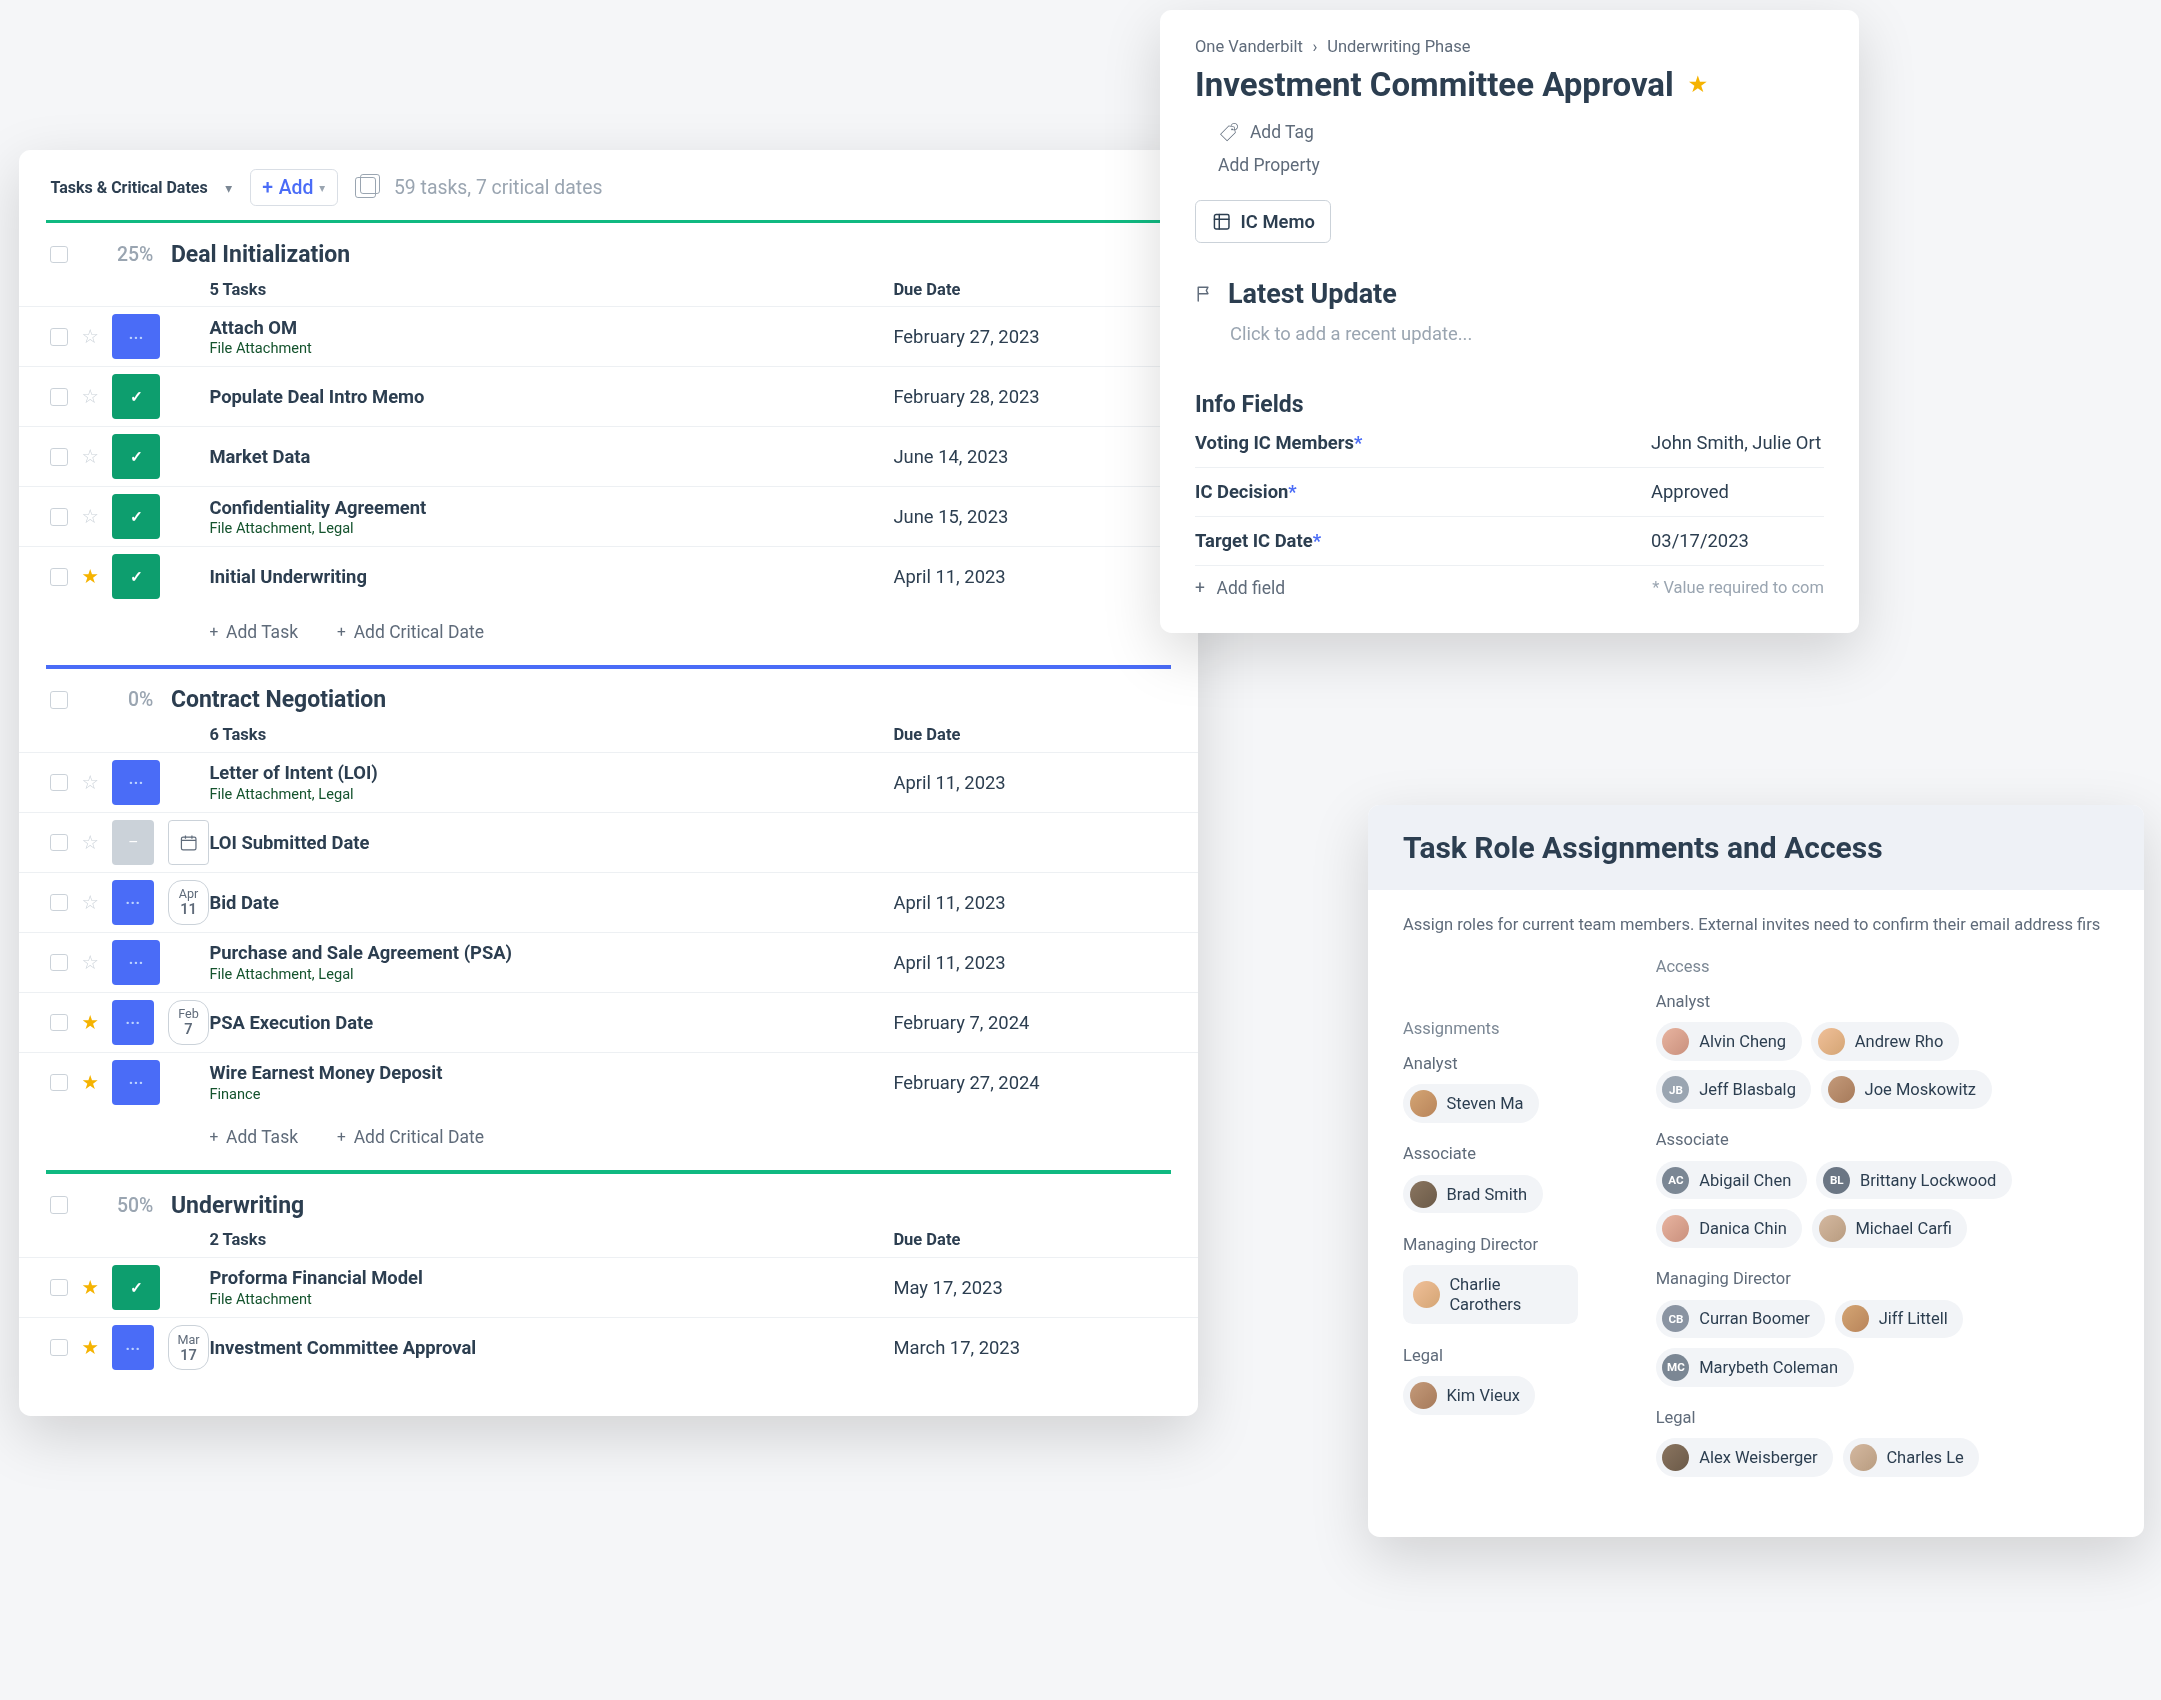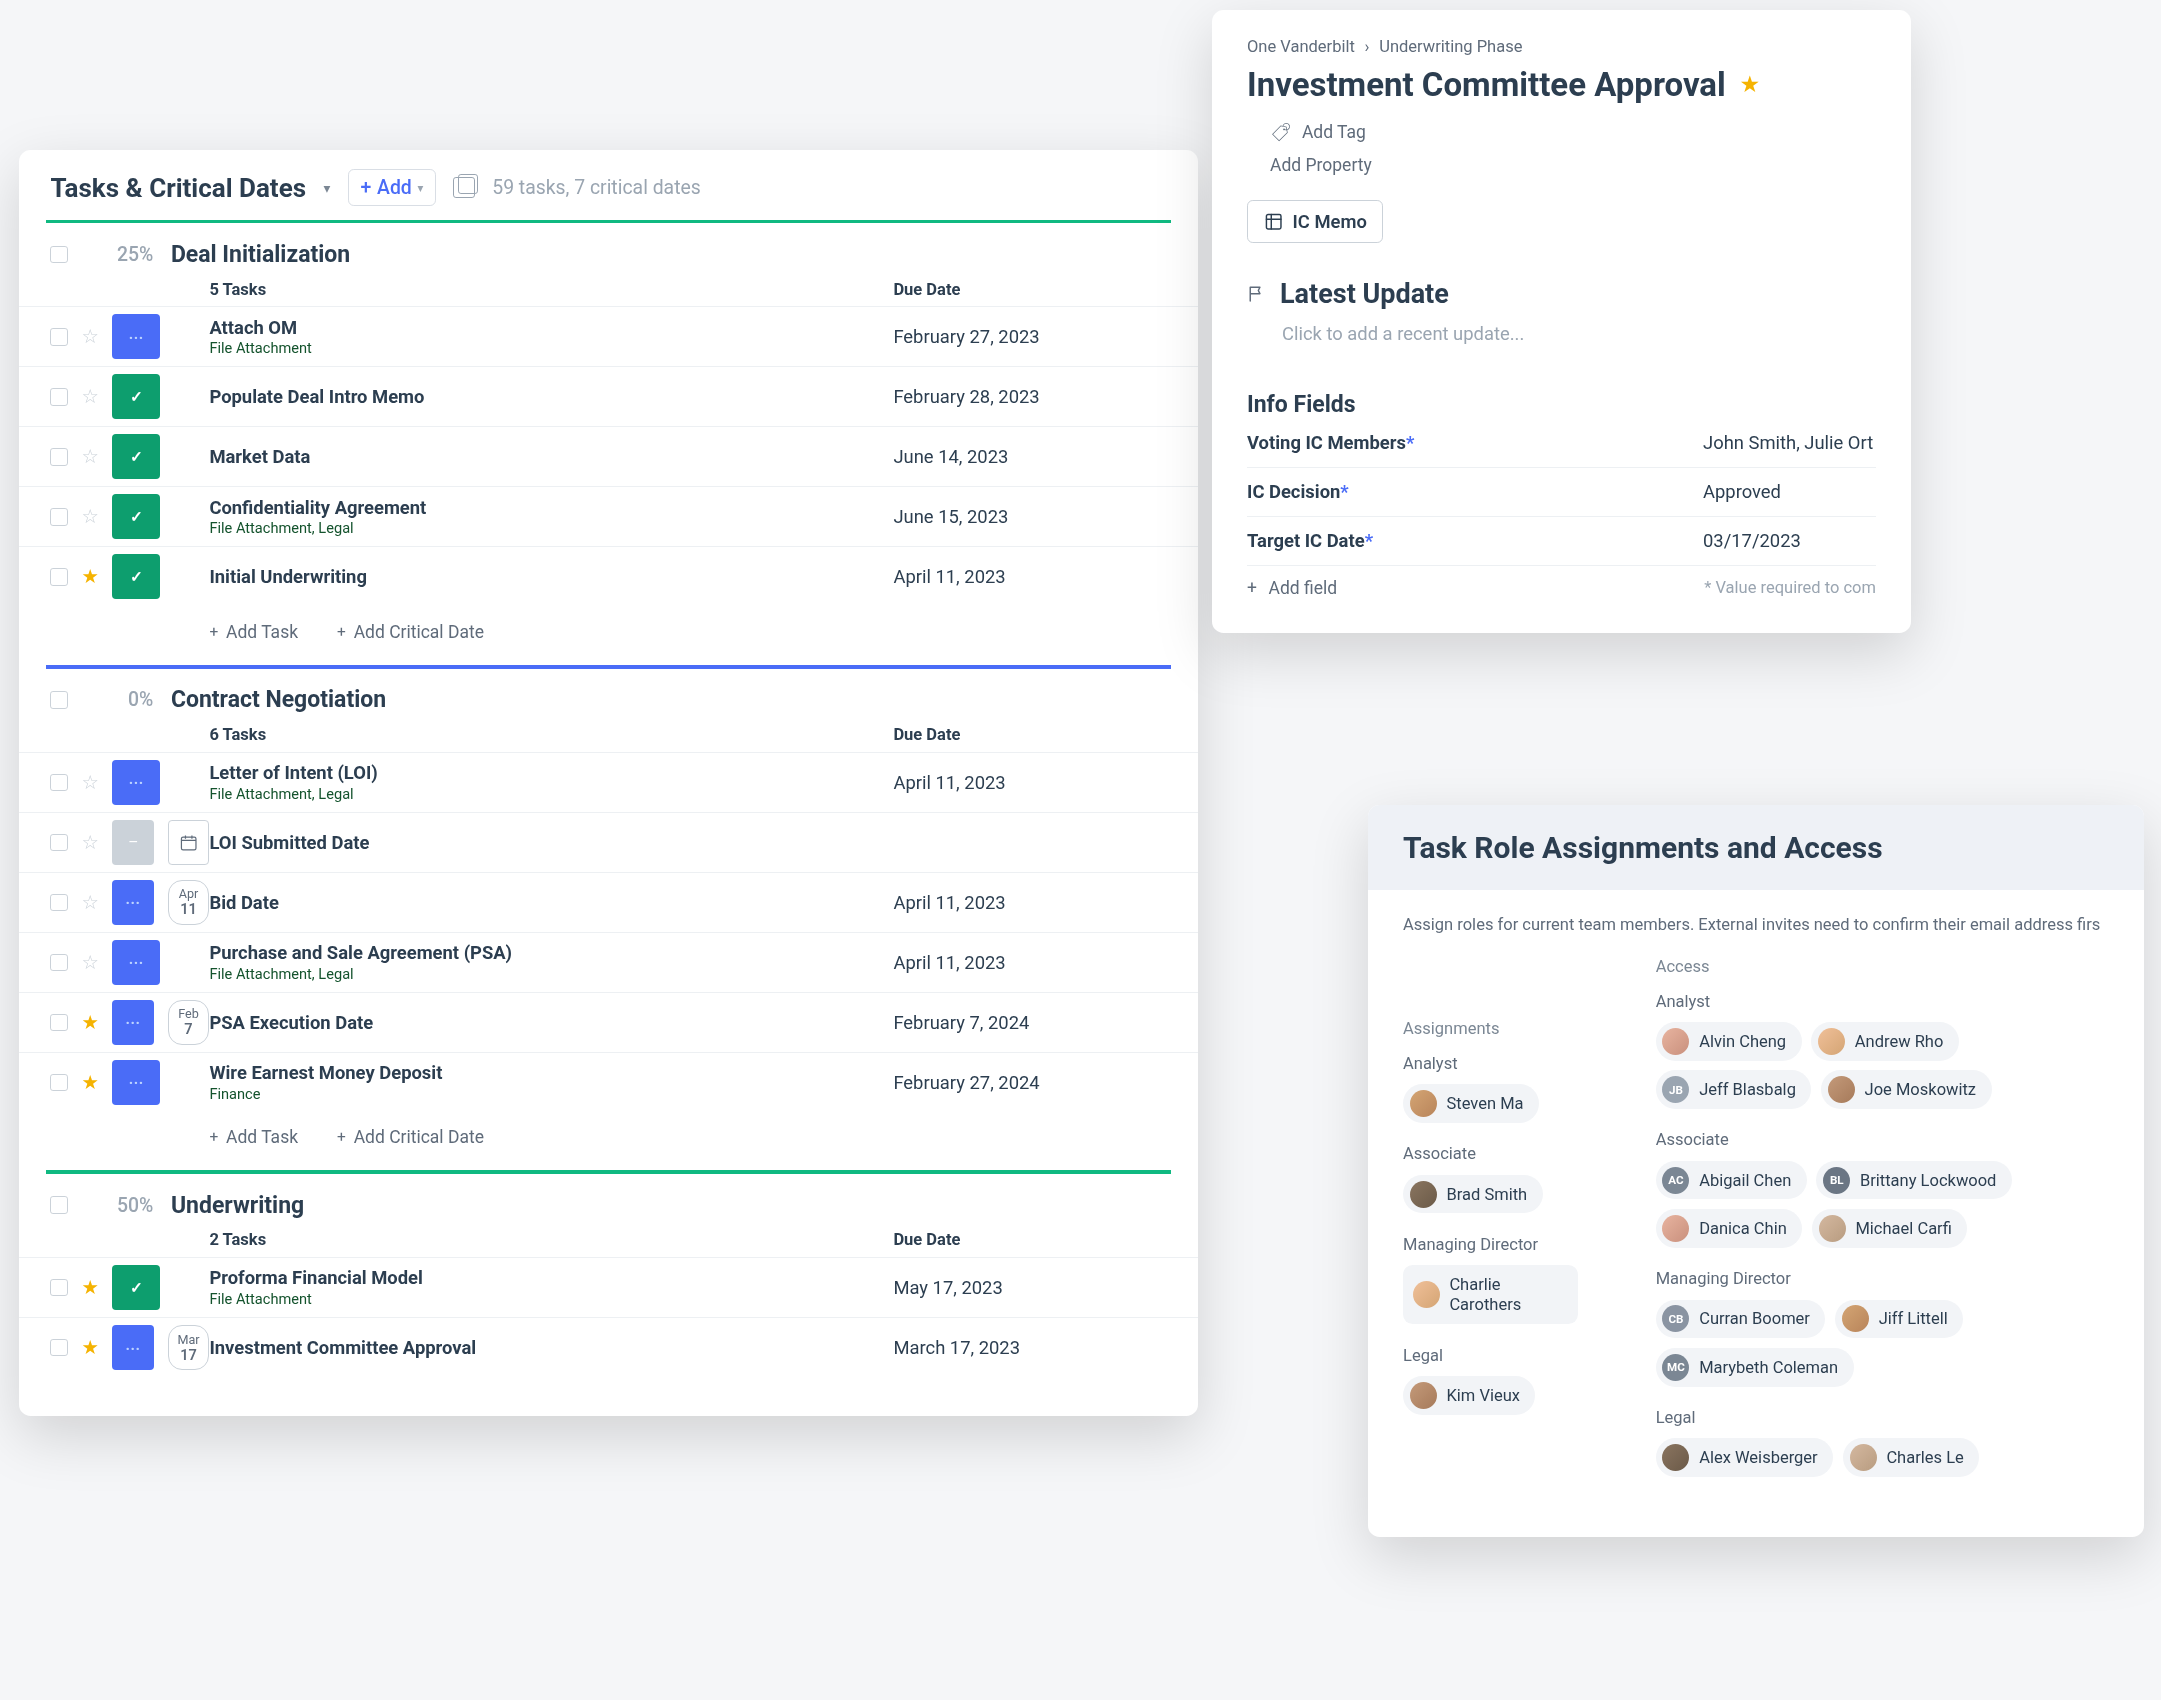--- a/index.html
+++ b/index.html
@@ -14,21 +14,21 @@
   }
   .panel {
     background: #fff;
     border-radius: 11.6px;
     box-shadow: 0 19.4px 58px rgba(0,0,0,0.15);
     position: absolute;
   }
   
   .tasks-panel { left: 19.4px; top: 150px; width: 1179px; padding-bottom: 39px; }
   .tasks-header { display:flex; align-items:center; gap:17.5px; padding: 19.4px 31px 13.6px 31px; }
-  .tasks-title { font-size: 26px; font-weight: 700; color:#2c3e50; }
+  .tasks-title { font-size: 16px; font-weight: 700; color:#2c3e50; }
   .chev-down { font-size: 13.6px; color:#7b8794; }
   .add-btn {
     display:flex; align-items:center; gap:5.8px;
     border:1px solid #d9dee5; border-radius:5.8px;
     padding:5.8px 11.6px; color:#4a6cf7; font-size:19.4px; font-weight:500;
     background:#fff;
   }
   .add-btn .plus { color:#4a6cf7; }
   .add-btn .chev { color:#9aa5b1; font-size:11.6px; }
   .copy-icon { width:21.3px; height:21.3px; border:1.5px solid #9aa5b1; border-radius:2.9px; position:relative; }
@@ -61,21 +61,21 @@
   .cal-icon svg { width:19.4px;height:19.4px;stroke:#5f6b7a;fill:none;stroke-width:1.5;}
   .task-main { display:flex; flex-direction:column; justify-content:center; width:684px; }
   .task-name { font-size:18.4px; font-weight:700; color:#2c3e50; }
   .task-sub  { font-size:14.6px; color:#14532d; margin-top:1.9px; }
   .task-date { font-size:18.4px; color:#2c3e50; }
   .add-row { display:flex; gap:39px; padding:15.5px 31px 23px 190px; }
   .add-link { display:flex; align-items:center; gap:7.8px; font-size:17.5px; color:#5f6b7a; }
   .add-link .pl { font-size:15.5px; }
 
   
-  .detail-panel { left:1212px; top:9.7px; width:699px; padding:27px 35px 35px 35px; }
+  .detail-panel { left:1160px; top:9.7px; width:699px; padding:27px 35px 35px 35px; }
   .breadcrumb { font-size:16.5px; color:#5f6b7a; display:flex; gap:9.7px; align-items:center;}
   .detail-title-row { display:flex; align-items:center; gap:13.6px; margin-top:9.7px;}
   .detail-title { font-size:33px; font-weight:700; color:#2c3e50; }
   .star-big { color:#f5b301; font-size:23px; }
   .tagline { display:flex; align-items:center; gap:9.7px; margin-top:17.5px; margin-left:23px; font-size:17.5px; color:#5f6b7a; }
   .tag-icon{ transform:rotate(90deg); display:inline-block;}
   .add-prop { margin-left:23px; margin-top:13.6px; font-size:17.5px; color:#5f6b7a;}
   .memo-btn { display:inline-flex; align-items:center; gap:9.7px; border:1px solid #cbd2d9; border-radius:5.8px; padding:9.7px 15.5px; margin-top:25px; font-size:18.4px; font-weight:600; color:#2c3e50;}
   .field-block { margin-top:35px; }
   .field-label-row { display:flex; align-items:center; gap:13.6px; }

